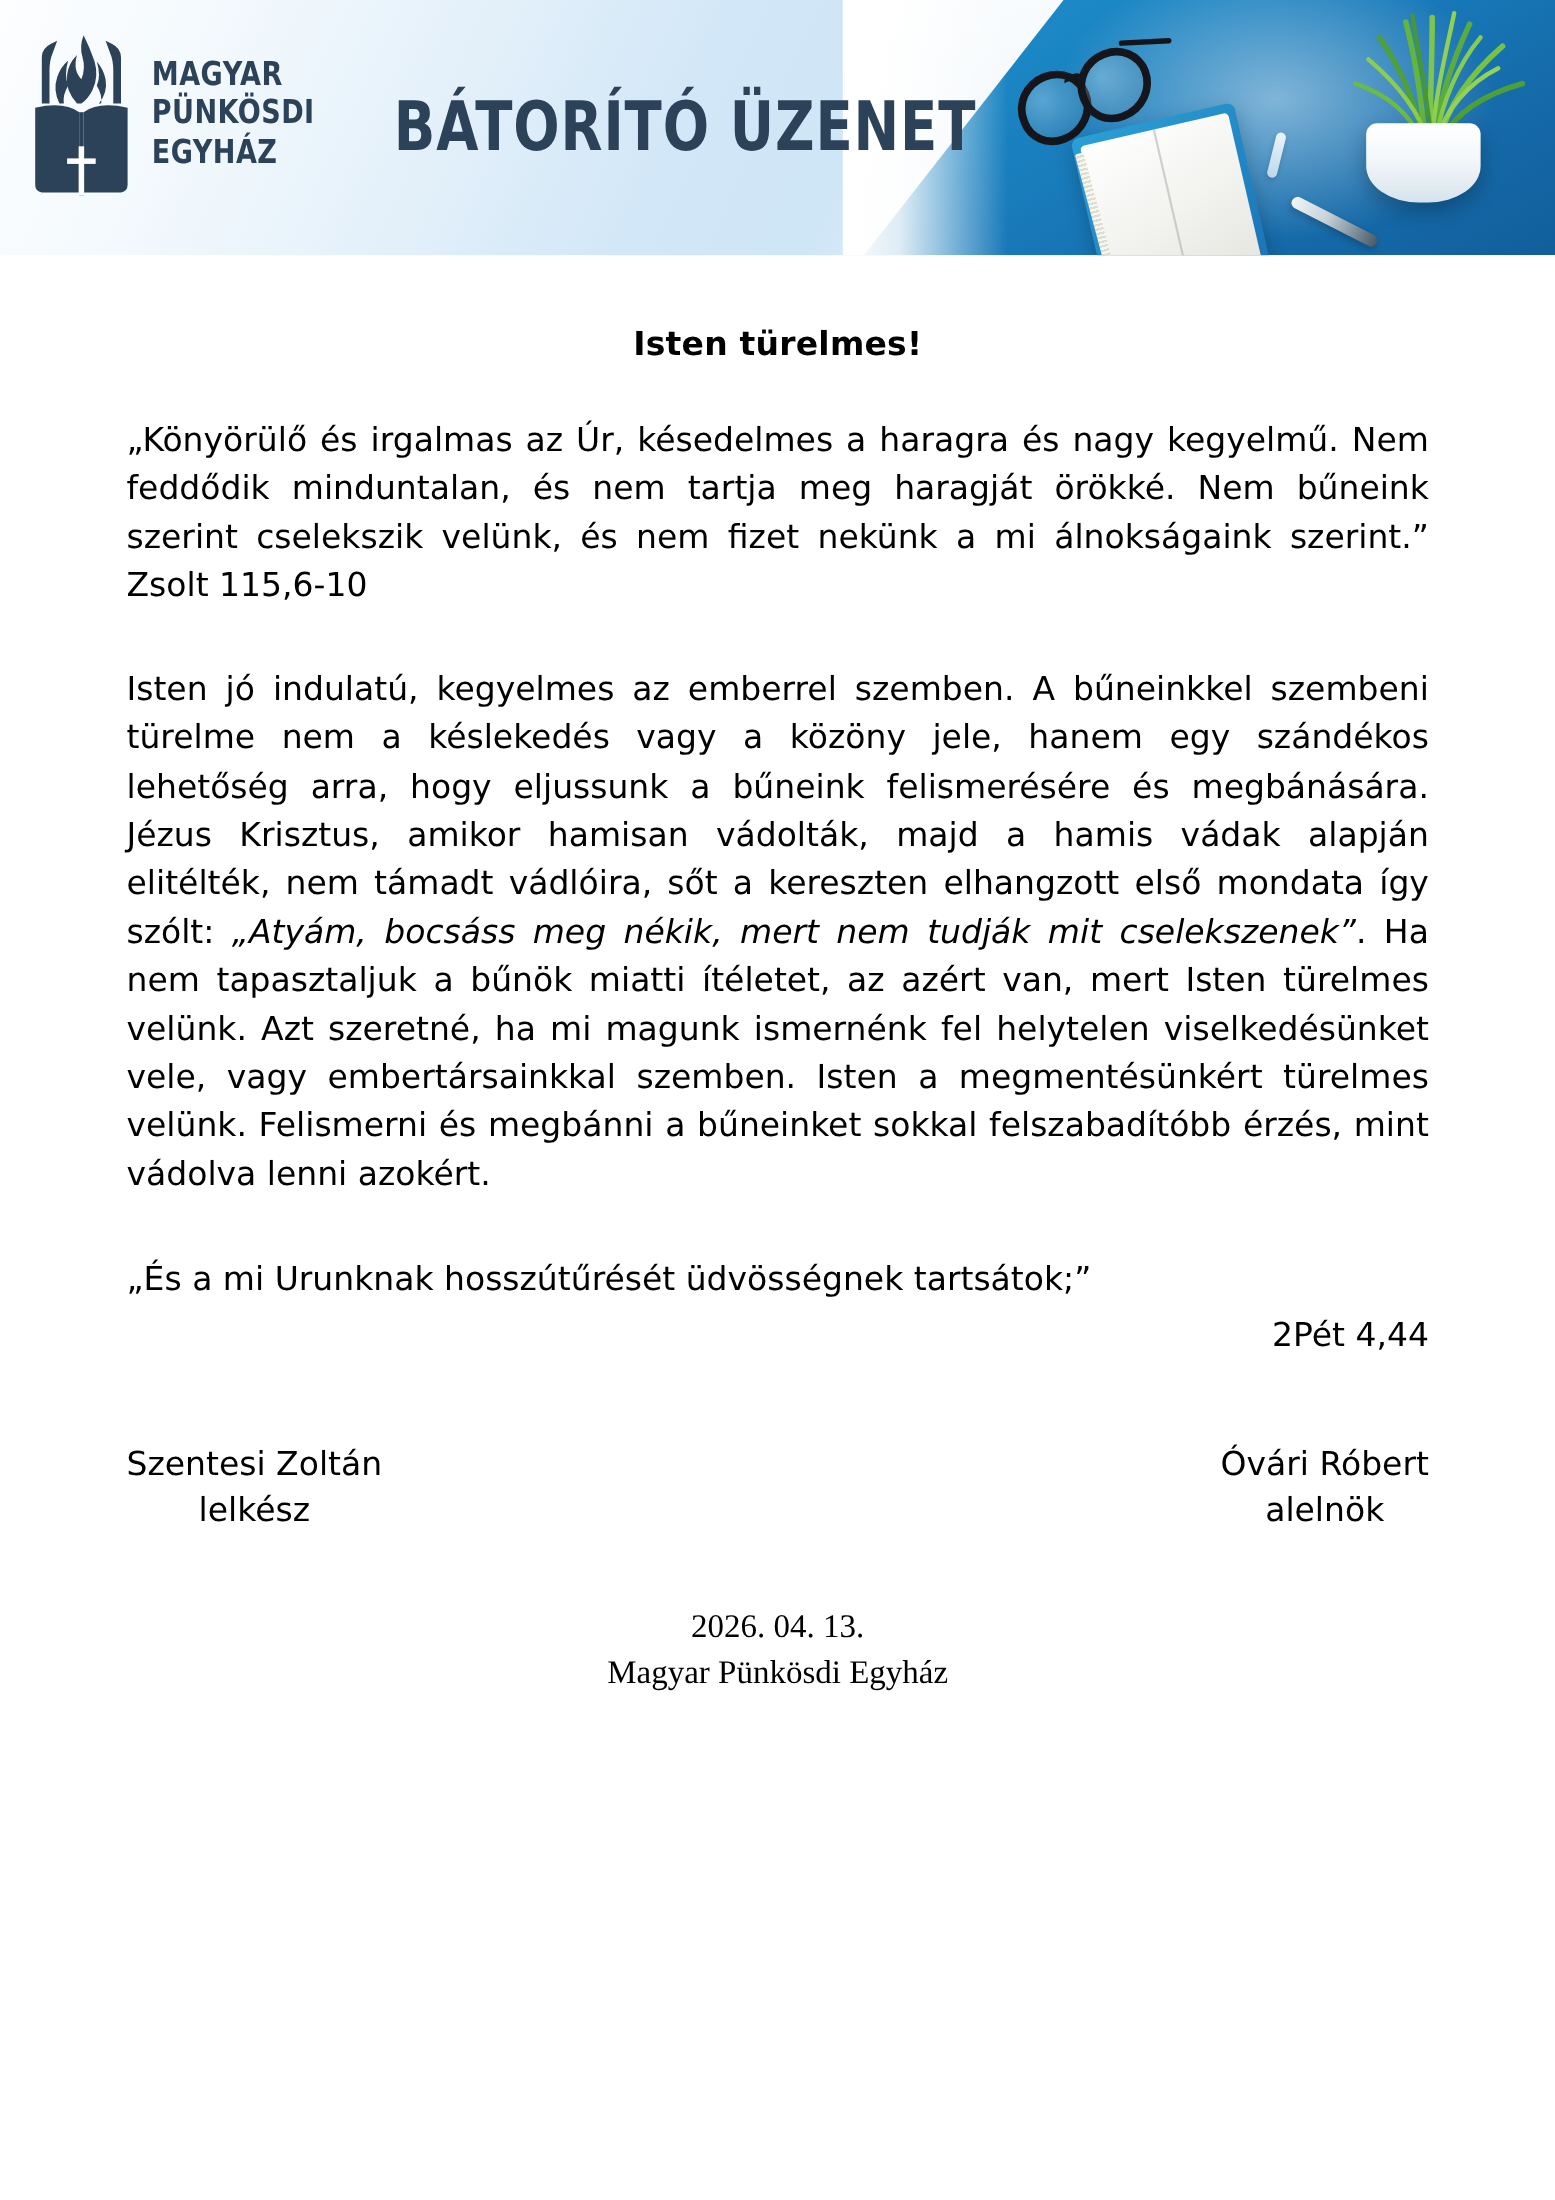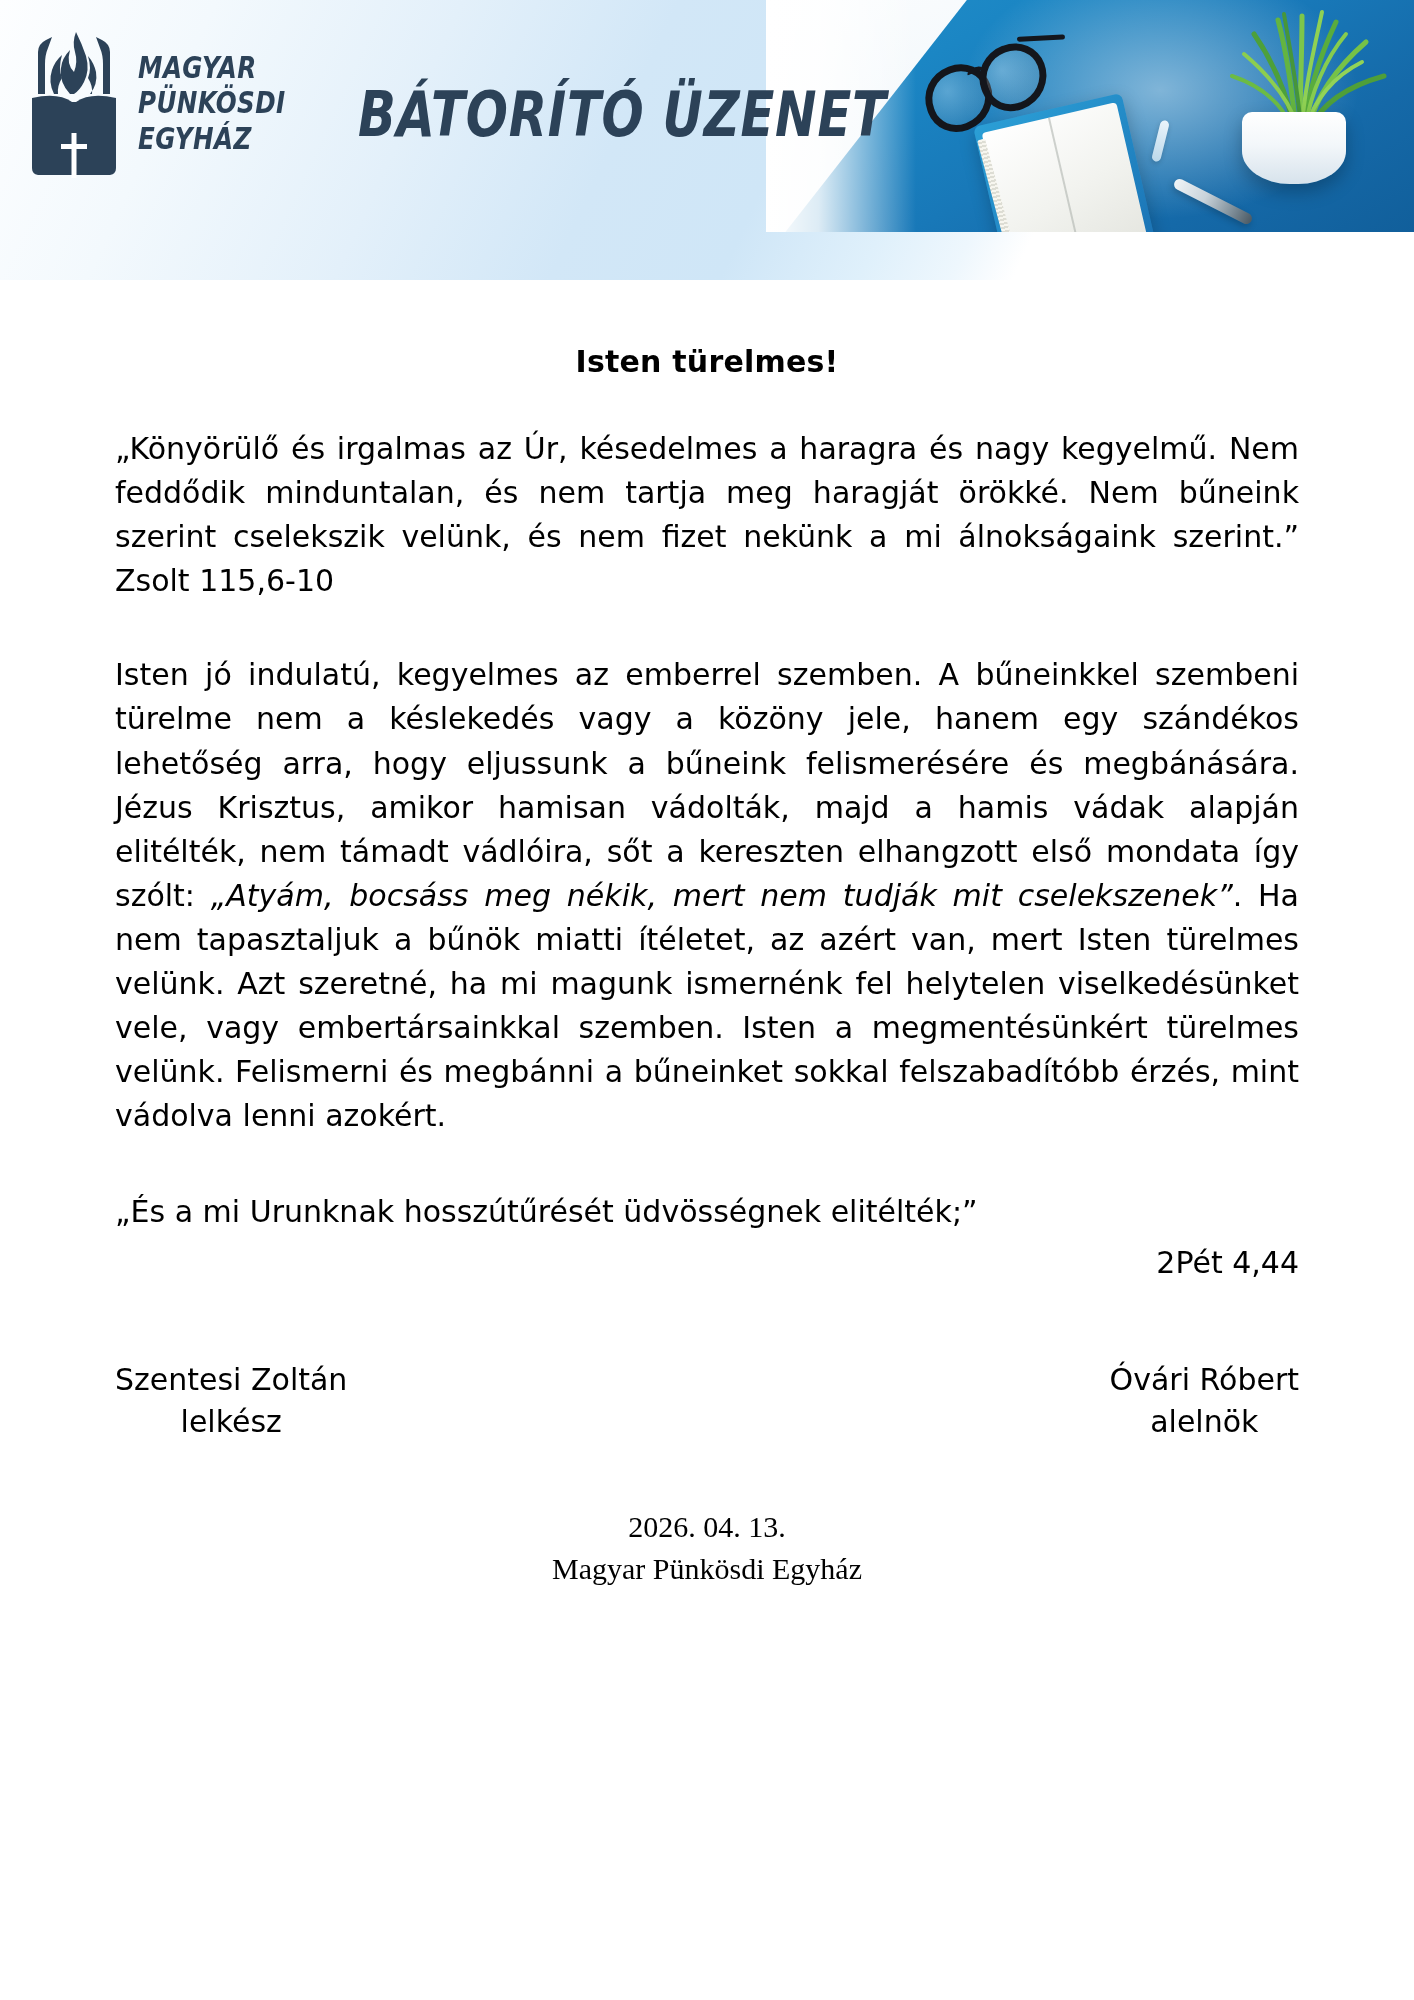--- a/index.html
+++ b/index.html
@@ -13,32 +13,31 @@
     font-family: "DejaVu Sans", "Liberation Sans", sans-serif;
     color: #000000;
     overflow: hidden;
     position: relative;
   }
 
   
   .banner {
     position: relative;
     width: 1414px;
-    height: 280px;
+    height: 232px;
     overflow: hidden;
     background: linear-gradient(115deg,
         #fdfeff 0%,
         #f3f9fd 14%,
         #e3f0fa 30%,
         #d2e7f7 44%,
         #cfe6f7 55%,
         #dff0fb 64%,
         #eef7fd 70%,
         #ffffff 74%);
-    font-style: italic;
   }
   
   .banner-photo {
     position: absolute;
     top: 0;
     right: 0;
     width: 648px;
     height: 232px;
     overflow: hidden;
   }
@@ -378,21 +377,21 @@
 </div>
 
 <div class="page">
 
   <h1 class="doc-title">Isten türelmes!</h1>
 
   <p class="para scripture">„Könyörülő és irgalmas az Úr, késedelmes a haragra és nagy kegyelmű. Nem feddődik minduntalan, és nem tartja meg haragját örökké. Nem bűneink szerint cselekszik velünk, és nem fizet nekünk a mi álnokságaink szerint.” Zsolt 115,6-10</p>
 
   <p class="para body"><span>Isten jó indulatú, kegyelmes az emberrel szemben. A bűneinkkel szembeni türelme nem a késlekedés vagy a közöny jele, hanem egy szándékos lehetőség arra, hogy eljussunk a bűneink felismerésére és megbánására. Jézus Krisztus, amikor hamisan vádolták, majd a hamis vádak alapján elitélték, nem támadt vádlóira, sőt a kereszten elhangzott első mondata így szólt: </span><span class="italic">„Atyám, bocsáss meg nékik, mert nem tudják mit cselekszenek”</span><span>. Ha nem tapasztaljuk a bűnök miatti ítéletet, az azért van, mert Isten türelmes velünk. Azt szeretné, ha mi magunk ismernénk fel helytelen viselkedésünket vele, vagy embertársainkkal szemben. Isten a megmentésünkért türelmes velünk. Felismerni és megbánni a bűneinket sokkal felszabadítóbb érzés, mint vádolva lenni azokért.</span></p>
 
-  <p class="para closing">„És a mi Urunknak hosszútűrését üdvösségnek elitélték;”</p>
+  <p class="para closing">„És a mi Urunknak hosszútűrését üdvösségnek tartsátok;”</p>
   <p class="ref-right">2Pét 4,44</p>
 
   <div class="signatures">
     <div class="sig-col right">
       <div class="sig-name">Szentesi Zoltán</div>
       <div class="sig-role">lelkész</div>
     </div>
     <div class="sig-col left">
       <div class="sig-name">Óvári Róbert</div>
       <div class="sig-role">alelnök</div>

